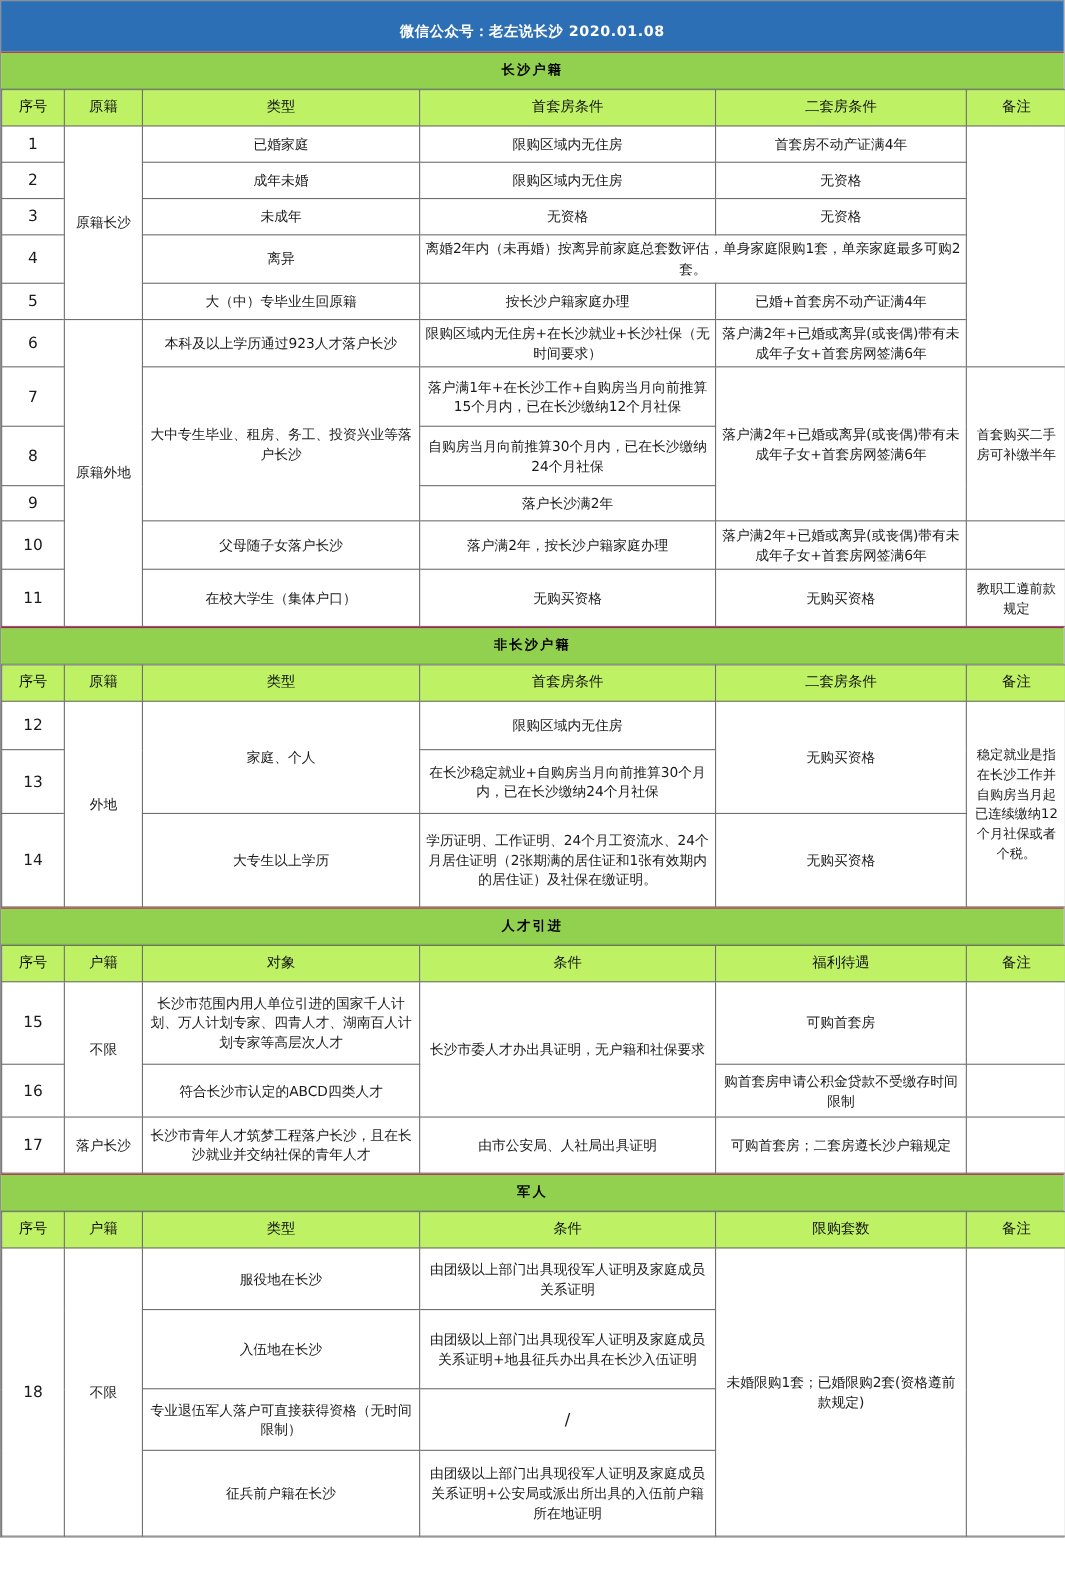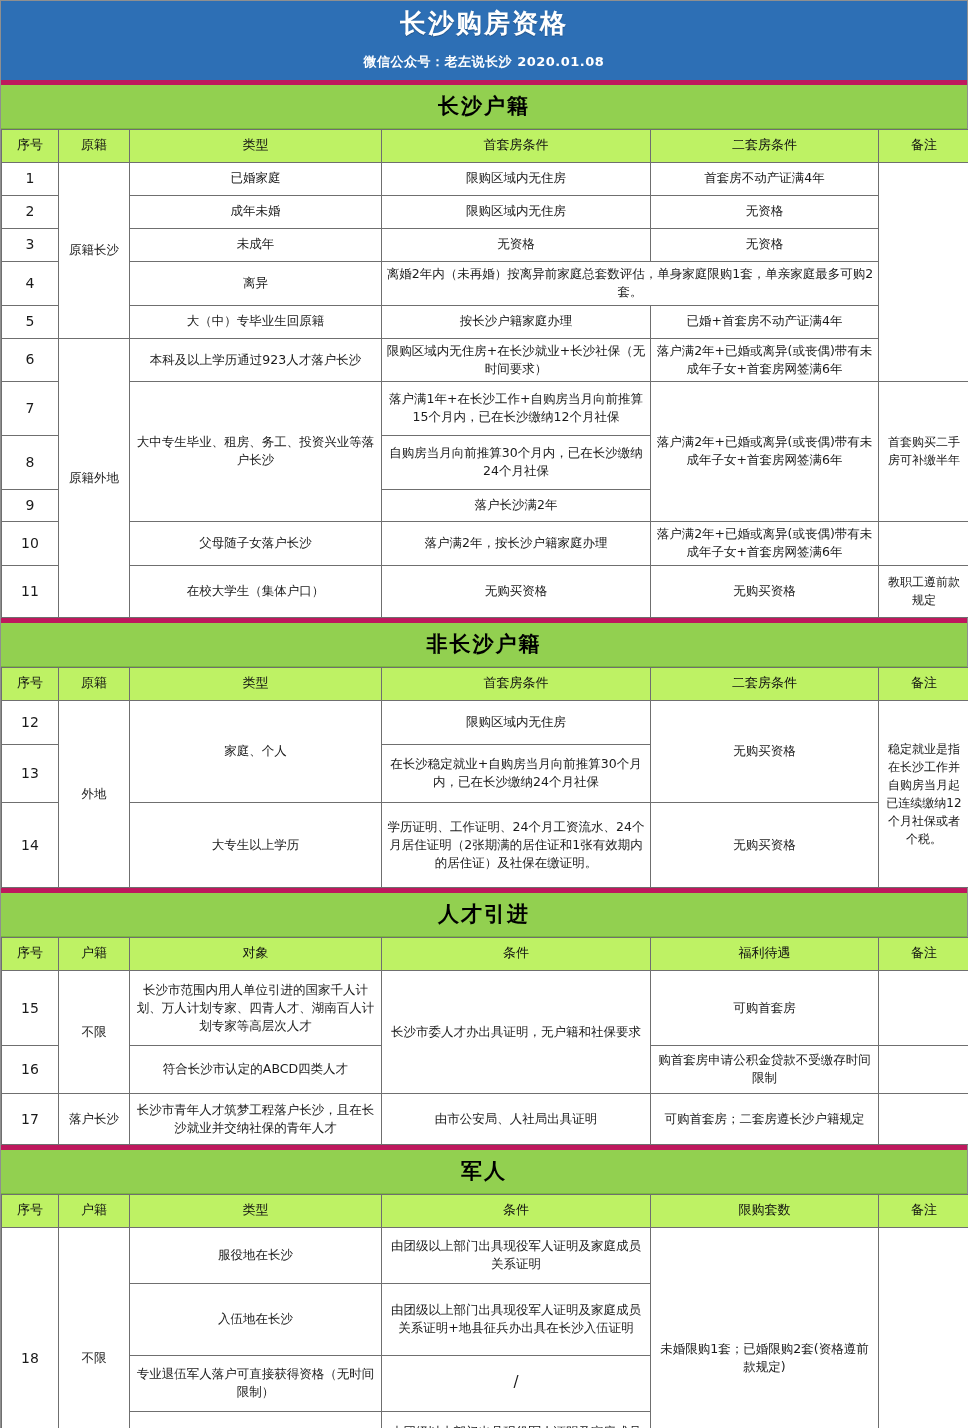--- a/index.html
+++ b/index.html
@@ -35,25 +35,25 @@
     font-size:13px;
     font-weight:bold;
     margin-top:13px;
     letter-spacing:.5px;
   }
   
   .section-bar{
     background:#92d050;
     color:#000000;
     text-align:center;
-    font-size:21px;
+    font-size:12px;
     font-weight:bold;
     letter-spacing:2px;
     padding:7px 0 8px 0;
-    border-top:5px solid #be185d;
+    border-top:1px solid #be185d;
     border-bottom:1px solid #7aba3c;
   }
   
   table{
     width:100%;
     border-collapse:collapse;
     table-layout:fixed;
   }
   td,th{
     border:1px solid #6f6f6f;
@@ -81,21 +81,20 @@
   .num{font-size:14px;}
   .note-cell{font-size:12px;line-height:1.5;}
   .slash{font-size:15px;}
 </style>
 </head>
 <body>
 
 <div id="page">
 
   <div class="banner">
-    <div class="main-title">长沙购房资格</div>
     <div class="sub-title">微信公众号：老左说长沙  2020.01.08</div>
   </div>
 
   <div class="section-bar">长沙户籍</div>
   <table>
     <colgroup>
       <col class="c-no">
         <col class="c-origin">
         <col class="c-type">
         <col class="c-first">

